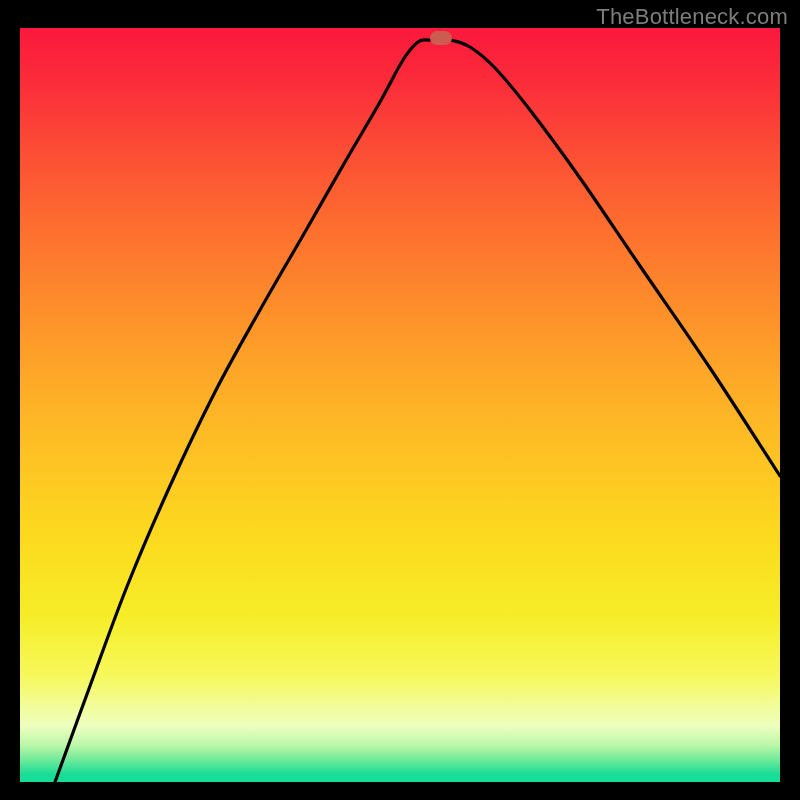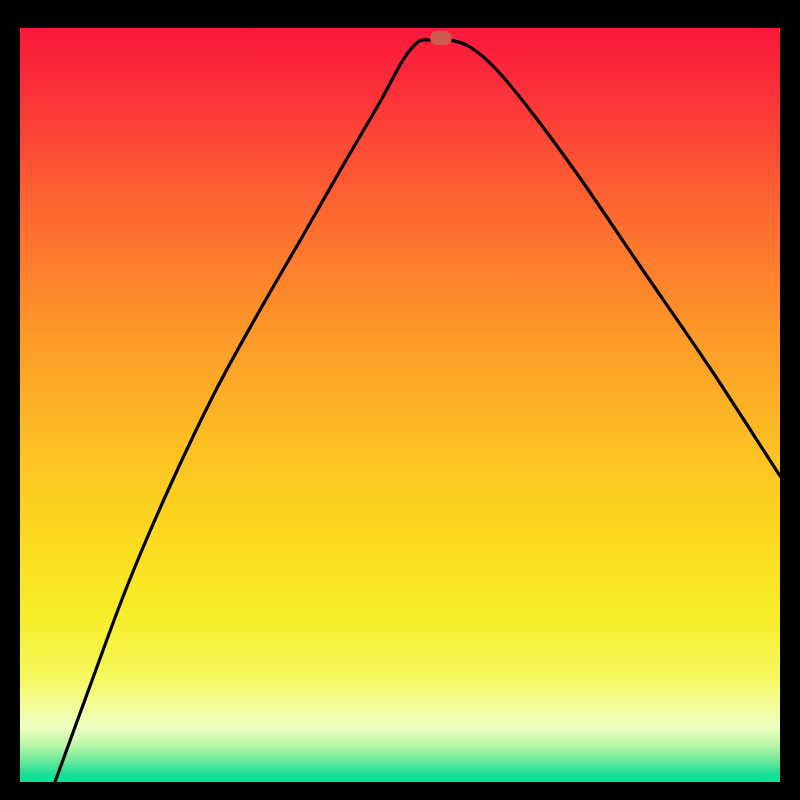--- a/index.html
+++ b/index.html
@@ -76,20 +76,21 @@
     background: #cc5b50;
     transform: translate(-50%, -50%);
     z-index: 4;
   }
 </style>
 </head>
 <body>
 
 <div class="frame">
 
+  <div class="watermark">TheBottleneck.com</div>
 
   <div class="plot-area">
     <svg class="svg-layer" viewBox="0 0 760 754" preserveAspectRatio="none">
       <path id="curve-path" fill="none" stroke="#000000" stroke-width="3.2" stroke-linecap="round" stroke-linejoin="round" d="M 35 754 C 41.3 736.72, 56.86 693.64, 70 658 C 83.14 622.36, 93.6 592, 108 556 C 122.4 520, 134.34 492.56, 150 458 C 165.66 423.44, 178.8 395.68, 195 364 C 211.2 332.32, 223.8 310.8, 240 282 C 256.2 253.2, 269.7 230.64, 285 204 C 300.3 177.36, 311.5 157.4, 325 134 C 338.5 110.6, 349.56 92.36, 360 74 C 370.44 55.64, 376.16 42.8, 383 32 C 389.84 21.200000000000003, 393.14 17.6, 398 14 C 402.86 10.4, 404.24 12.36, 410 12 C 415.76 11.64, 422.8 10.74, 430 12 C 437.2 13.26, 441.9 13.96, 450 19 C 458.1 24.04, 464.2 28.66, 475 40 C 485.8 51.34, 494.7 62.2, 510 82 C 525.3 101.8, 540.2 121.92, 560 150 C 579.8 178.07999999999998, 596.6 203.8, 620 238 C 643.4 272.2, 664.8 302.2, 690 340 C 715.2 377.8, 747.4 428.56, 760 448"></path>
     </svg>
     <div class="marker" id="marker" style="left: 421px; top: 10px; background: rgb(204, 91, 80);"></div>
   </div>
 
   <div class="baseline"></div>
 </div>

